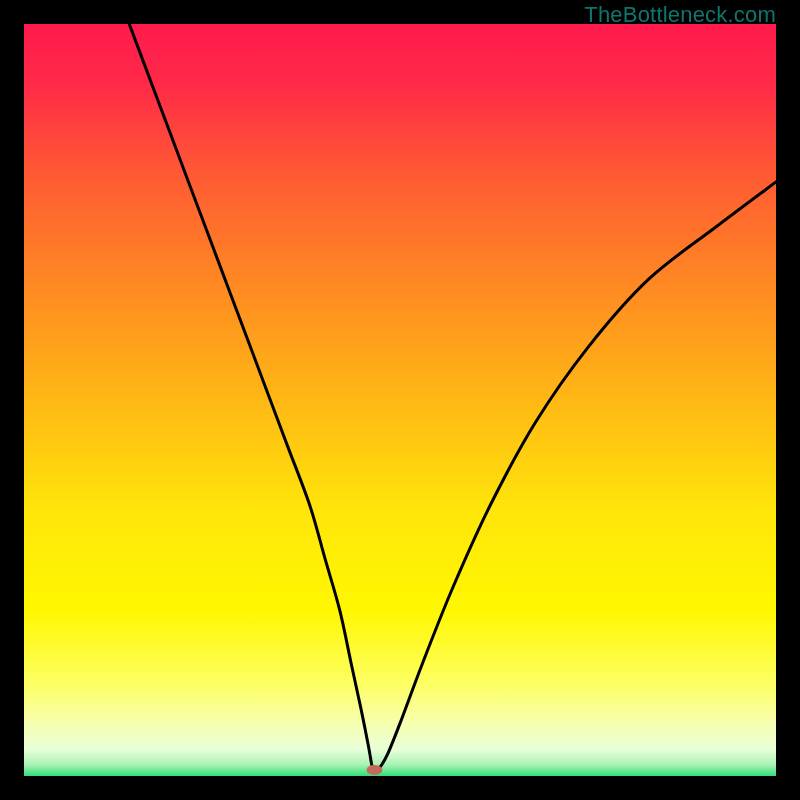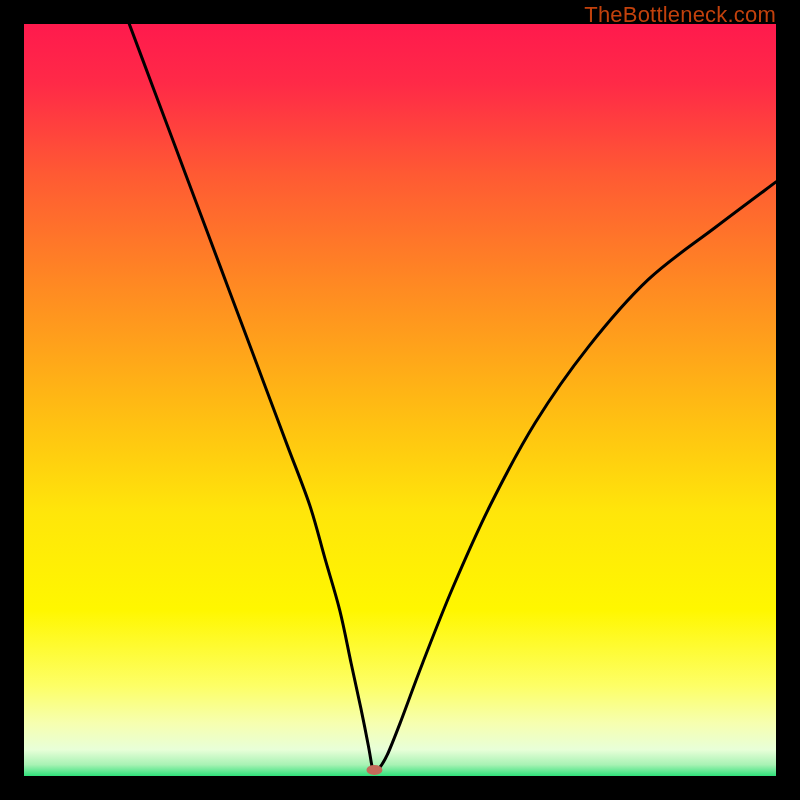--- a/index.html
+++ b/index.html
@@ -23,21 +23,21 @@
     position: absolute;
     left: 0;
     top: 0;
     width: 752px;
     height: 752px;
   }
   .watermark {
     position: absolute;
     top: 2px;
     right: 24px;
-    color: #c2410c;
+    color: #0f766e;
     font-size: 22px;
     letter-spacing: 0.2px;
     font-weight: 500;
     font-family: Arial, Helvetica, sans-serif;
   }
   svg { display: block; }
 </style>
 </head>
 <body>
 

